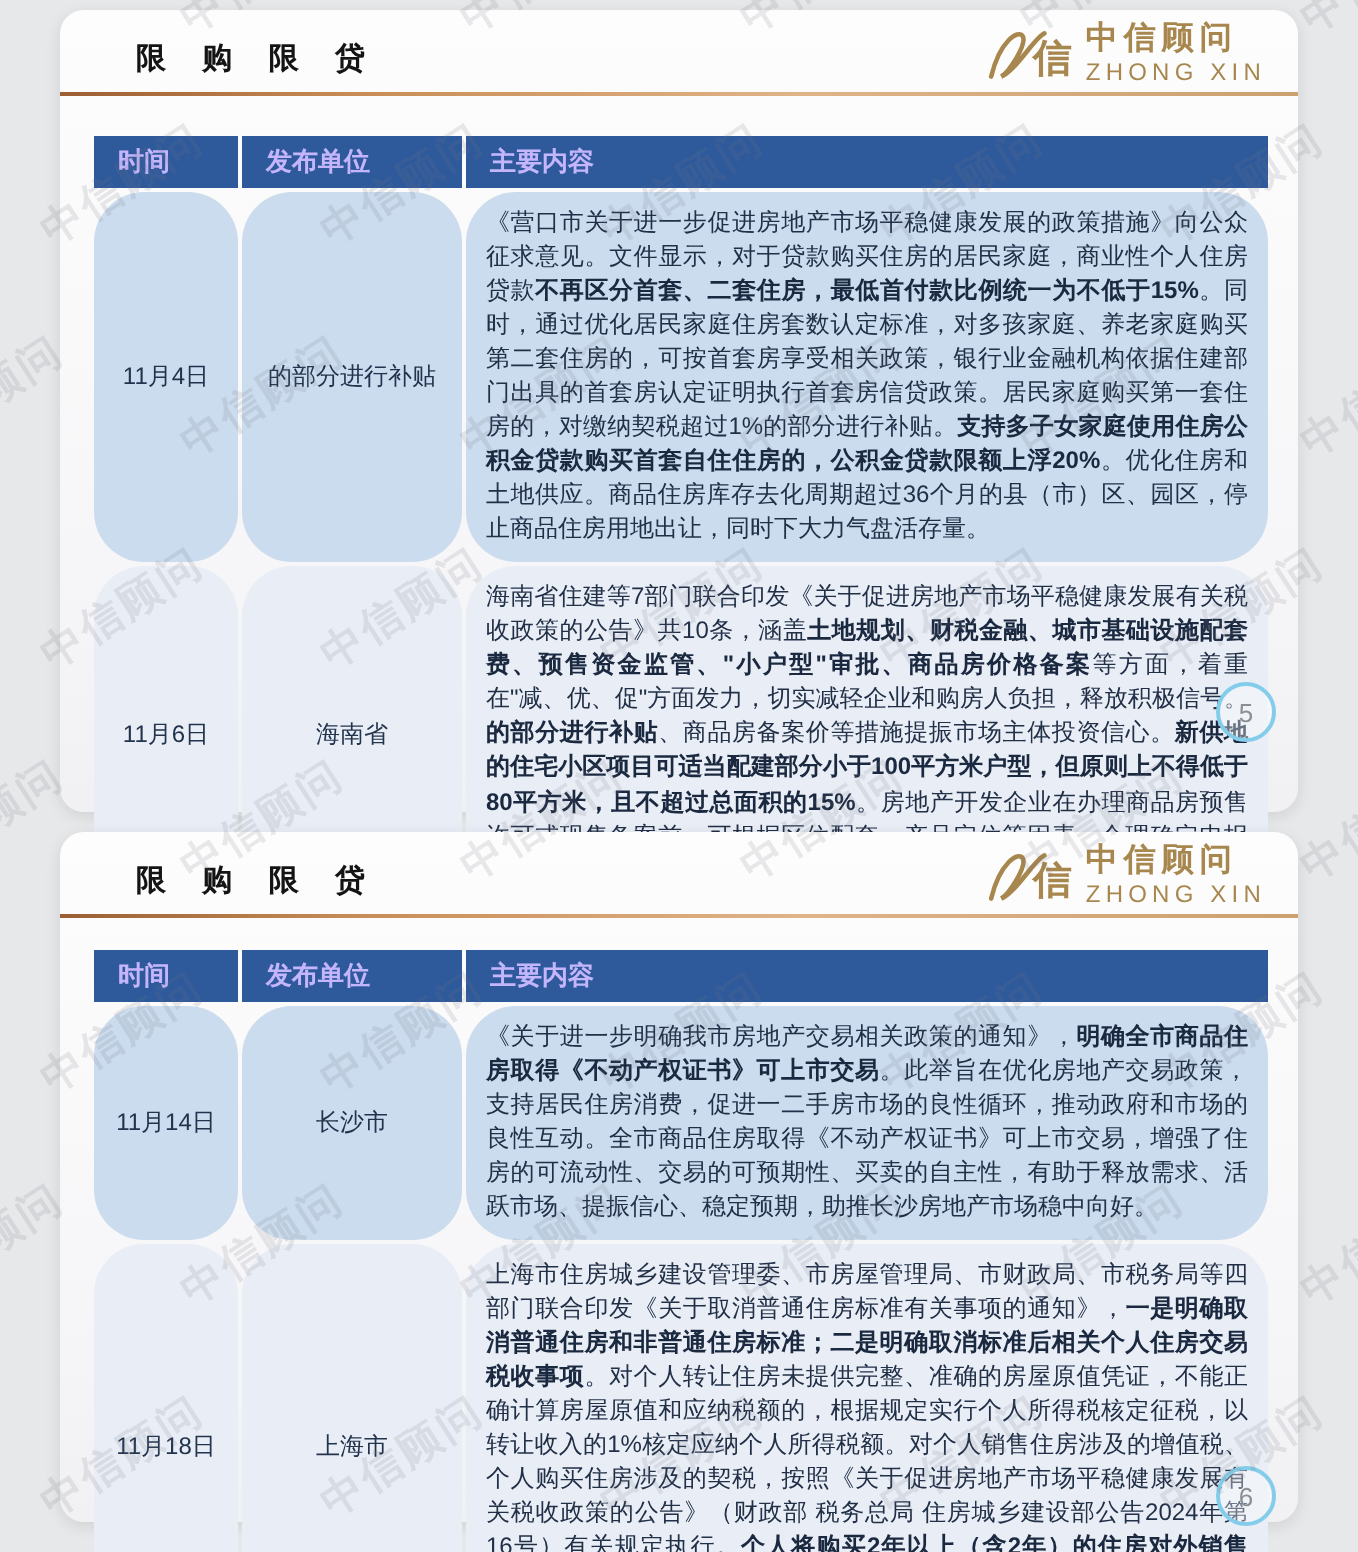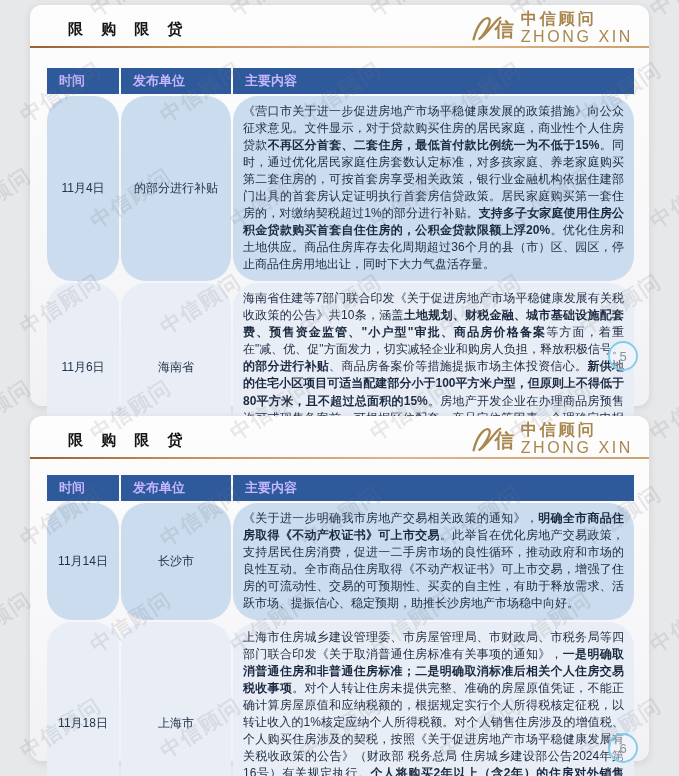--- a/index.html
+++ b/index.html
@@ -28,21 +28,21 @@
     position:absolute;left:0;right:0;top:41px;height:2px;
     background:linear-gradient(90deg,#9c5f33 0%,#c98e58 25%,#e0b488 60%,#cda070 100%);
   }
   .logo{
     position:absolute;right:16px;top:6px;
     display:flex;align-items:center;gap:5px;
   }
   .logo-mark{display:block;}
   .logo-text{display:flex;flex-direction:column;line-height:1.05;}
   .logo-name{font-size:16px;font-weight:bold;color:#a8874e;letter-spacing:3px;}
-  .logo-name-en{font-size:16px;color:#a8874e;letter-spacing:2.6px;margin-top:1px;}
+  .logo-name-en{font-size:12px;color:#a8874e;letter-spacing:2.6px;margin-top:1px;}
   
   .table-wrap{margin:18px 13px 0 15px;}
   .slide-2 .table-wrap{margin-top:14px;}
   table{width:100%;border-collapse:separate;border-spacing:2px;table-layout:fixed;}
   th{
     background:#2e5a9c;color:#c4b5fd;font-size:13px;font-weight:bold;
     height:24px;text-align:left;padding:1px 12px;
   }
   td{vertical-align:middle;padding:0;border-radius:25px;}
   td.cell-date,td.cell-unit{

